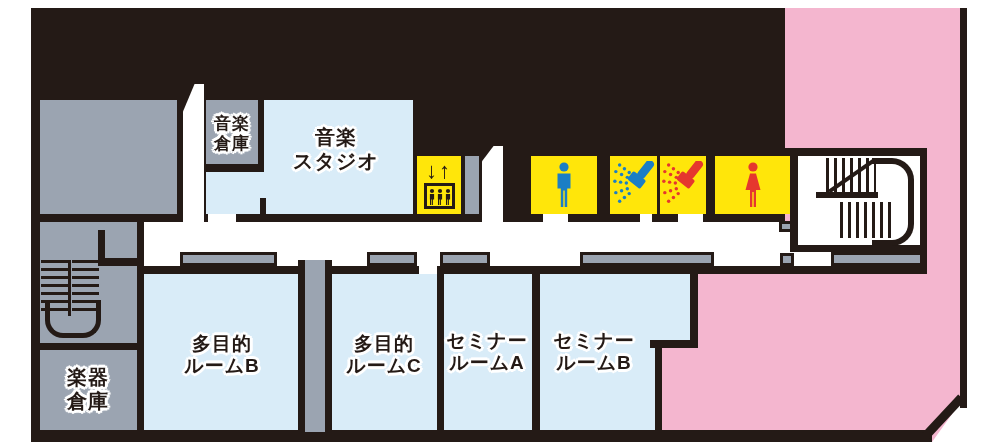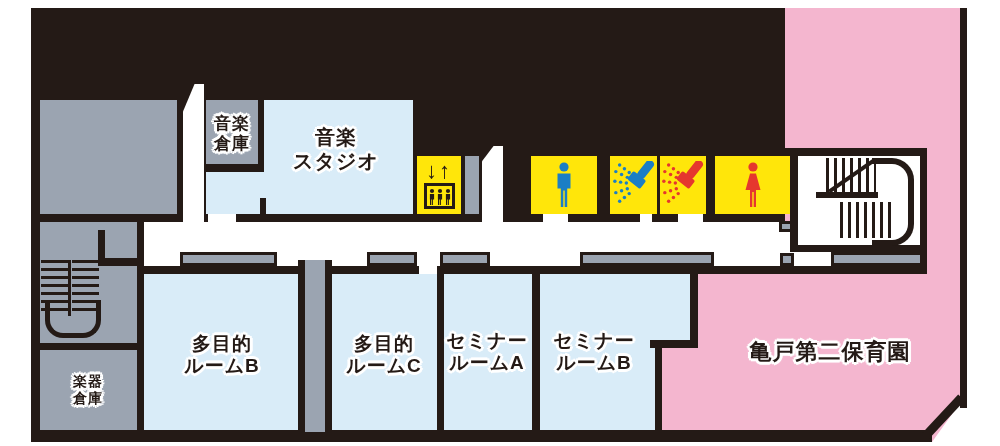--- a/index.html
+++ b/index.html
@@ -194,17 +194,16 @@
   <div class="room-label" style="left:336px;top:150px;font-size:20px;">音楽
 スタジオ</div>
   <div class="room-label" style="left:222px;top:355px;font-size:19px;">多目的
 ルームB</div>
   <div class="room-label" style="left:384px;top:355px;font-size:19px;">多目的
 ルームC</div>
   <div class="room-label" style="left:487px;top:352px;font-size:19px;">セミナー
 ルームA</div>
   <div class="room-label" style="left:594px;top:352px;font-size:19px;">セミナー
 ルームB</div>
-  <div class="room-label" style="left:88px;top:390px;font-size:14px;">楽器
+  <div class="room-label" style="left:88px;top:390px;font-size:20px;">楽器
 倉庫</div>
-  <div class="room-label" style="left:830px;top:352px;font-size:22px;">亀戸第二保育園</div>
 
 </div>
 
 </body></html>

